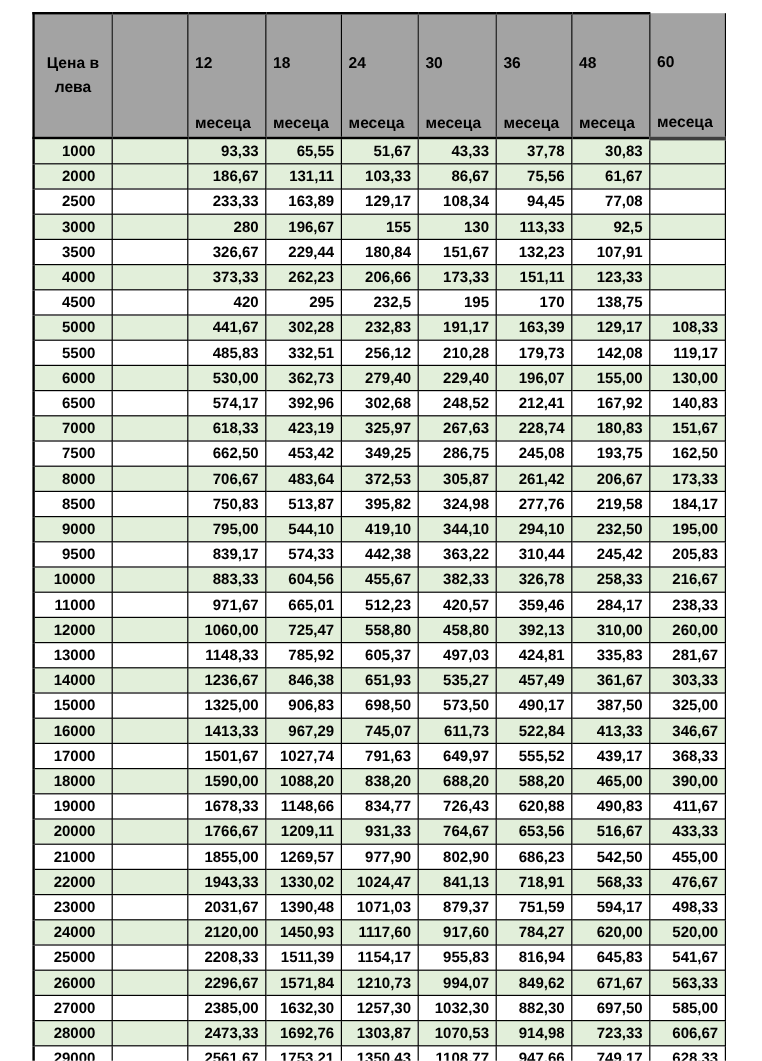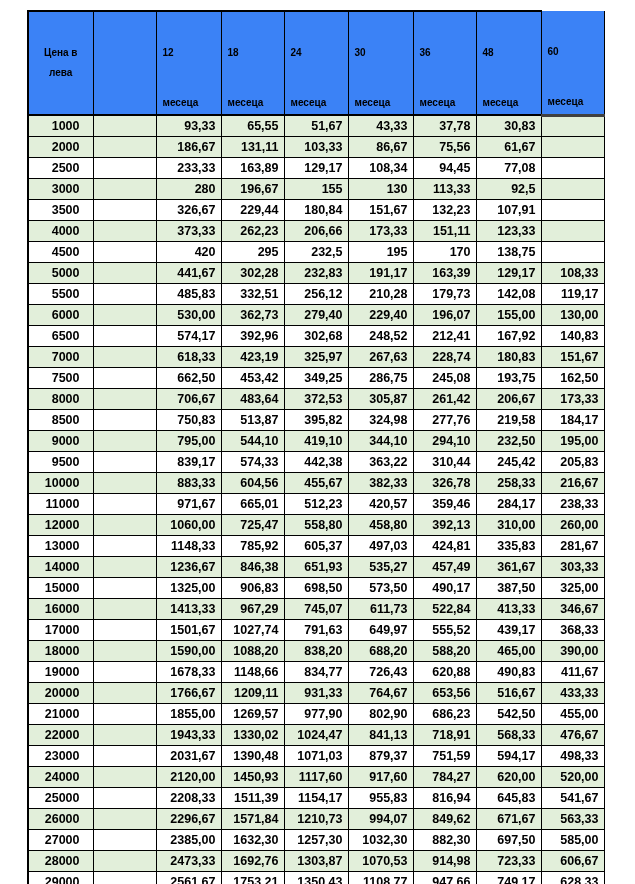--- a/index.html
+++ b/index.html
@@ -14,22 +14,22 @@
     border:1px solid #000;box-sizing:border-box;
     overflow:hidden;white-space:nowrap;
   }
   
   thead th{border-top:2px solid #000;border-bottom:2px solid #000;}
   thead th.last{border-top:none;border-bottom:3px solid #404040;}
   .edge-left{border-left:2px solid #000;}
   tbody tr:last-child td{border-bottom:2px solid #000;margin-top:40px;}
 
   thead th{
-    height:52px;font-size:10px;font-weight:700;
-    vertical-align:middle;background:#3b82f6;
+    height:52px;font-size:13px;font-weight:700;
+    vertical-align:middle;background:#a3a3a3;
   }
   th.price-h{text-align:center;}
   th.price-h div{line-height:20px;}
   th.month-h{text-align:left;padding-left:6px;}
   th.month-h div{line-height:20px;margin-top:30px;}
 
   tbody td{
     height:21px;font-size:12.5px;font-weight:700;
     text-align:right;padding:0 5px 0 0;
   }

